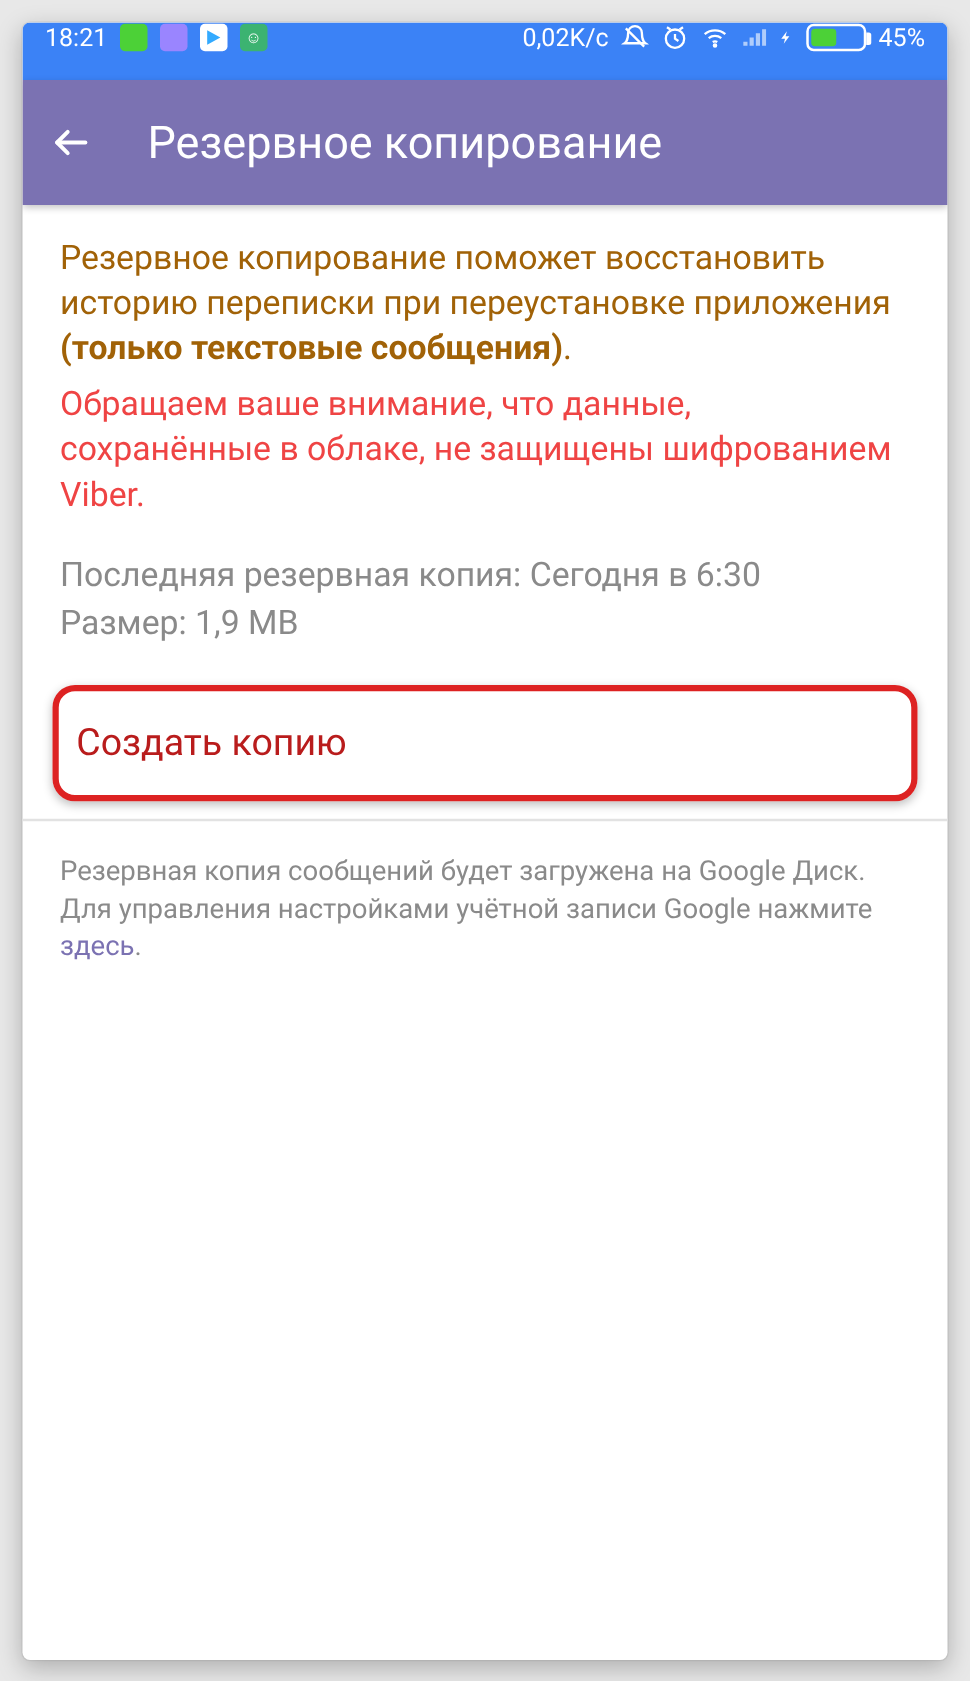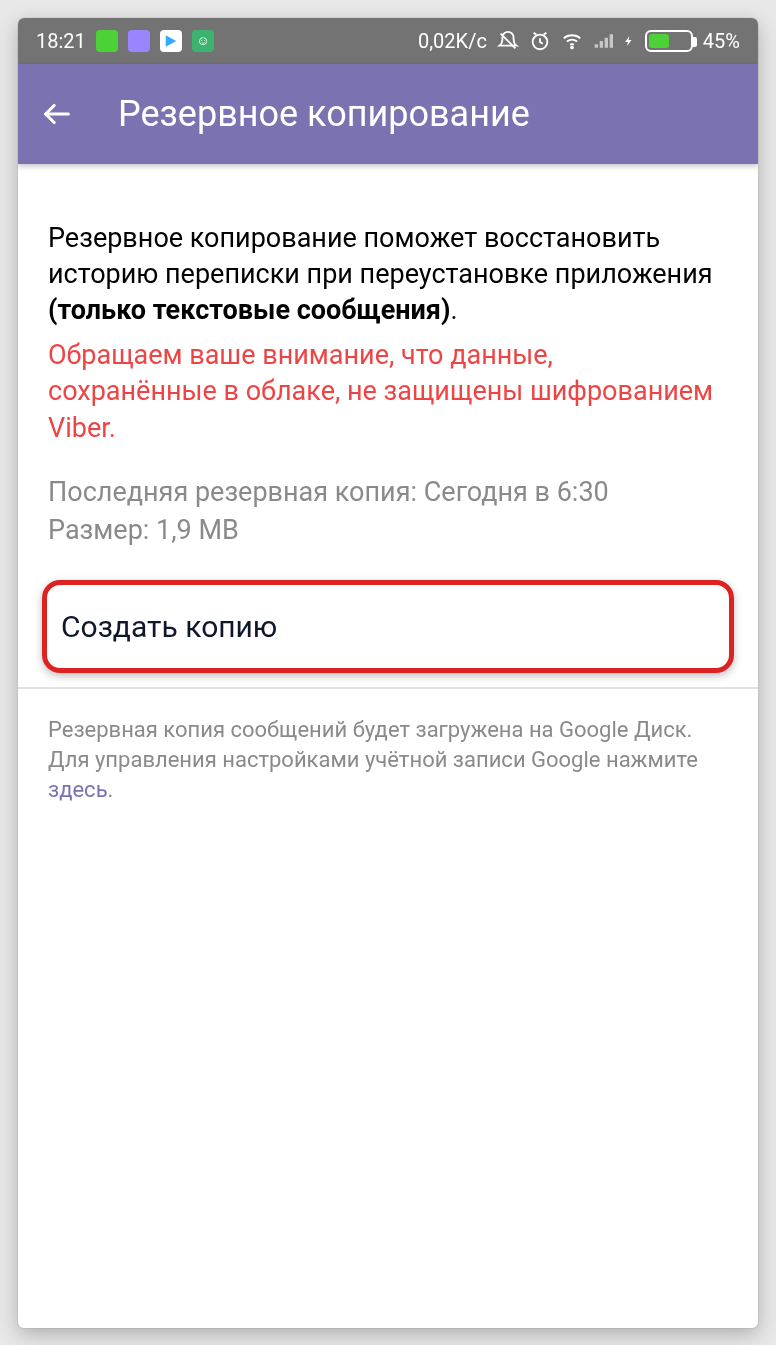--- a/index.html
+++ b/index.html
@@ -16,24 +16,24 @@
     width: 740px;
     height: 1310px;
     background: #fff;
     border-radius: 6px;
     box-shadow: 0 6px 20px rgba(0,0,0,0.25), 0 0 0 1px rgba(0,0,0,0.05);
     overflow: hidden;
     position: relative;
   }
   .statusbar {
     height: 46px;
-    background: #737373;
+    background: #3b82f6;
     color: #fff;
     display: flex;
-    align-items: center;
+    align-items: flex-start;
     justify-content: space-between;
     padding: 0 18px;
     font-size: 20px;
   }
   .statusbar-left { display: flex; align-items: center; gap: 10px; }
   .statusbar-right { display: flex; align-items: center; gap: 10px; }
   .status-icon { display:inline-flex; align-items:center; }
   .status-icon.box {
     width: 22px; height: 22px; border-radius: 4px;
     display:flex; align-items:center; justify-content:center;
@@ -56,27 +56,27 @@
     color: #fff;
     display: flex;
     align-items: center;
     padding: 0 22px;
     gap: 44px;
     box-shadow: 0 2px 6px rgba(0,0,0,0.25);
   }
   .appbar .back-btn { width: 34px; height: 34px; display:flex; align-items:center; cursor:pointer; }
   .appbar-title { font-size: 36px; font-weight: 400; }
   .content { padding: 24px 30px; color: #333; }
-  .desc { font-size: 27px; line-height: 1.35; color: #000000; margin-top: 32px; }
+  .desc { font-size: 27px; line-height: 1.35; color: #a16207; }
   .desc .bold { font-weight: 700; }
   .desc-2 { margin-top: 8px; font-size: 27px; line-height: 1.35; color:#ef4444; }
   .meta { margin-top: 28px; font-size: 27px; line-height: 1.4; color: #8a8a8a; }
   .option-block { margin-top: 30px; }
   .option {
-    font-size: 30px; color:#0f172a; padding: 28px 8px;
+    font-size: 30px; color:#b91c1c; padding: 28px 8px;
   }
   .option.highlight {
     border: 5px solid #d22; border-radius: 18px;
     box-shadow: 0 3px 8px rgba(0,0,0,0.25);
     padding: 24px 14px;
     margin: 0 -6px;
   }
   .sep { height:1px; background:#e2e2e2; margin: 0 -30px; }
   .footer-note {
     margin-top: 26px; font-size: 22px; line-height:1.38; color:#8a8a8a;

